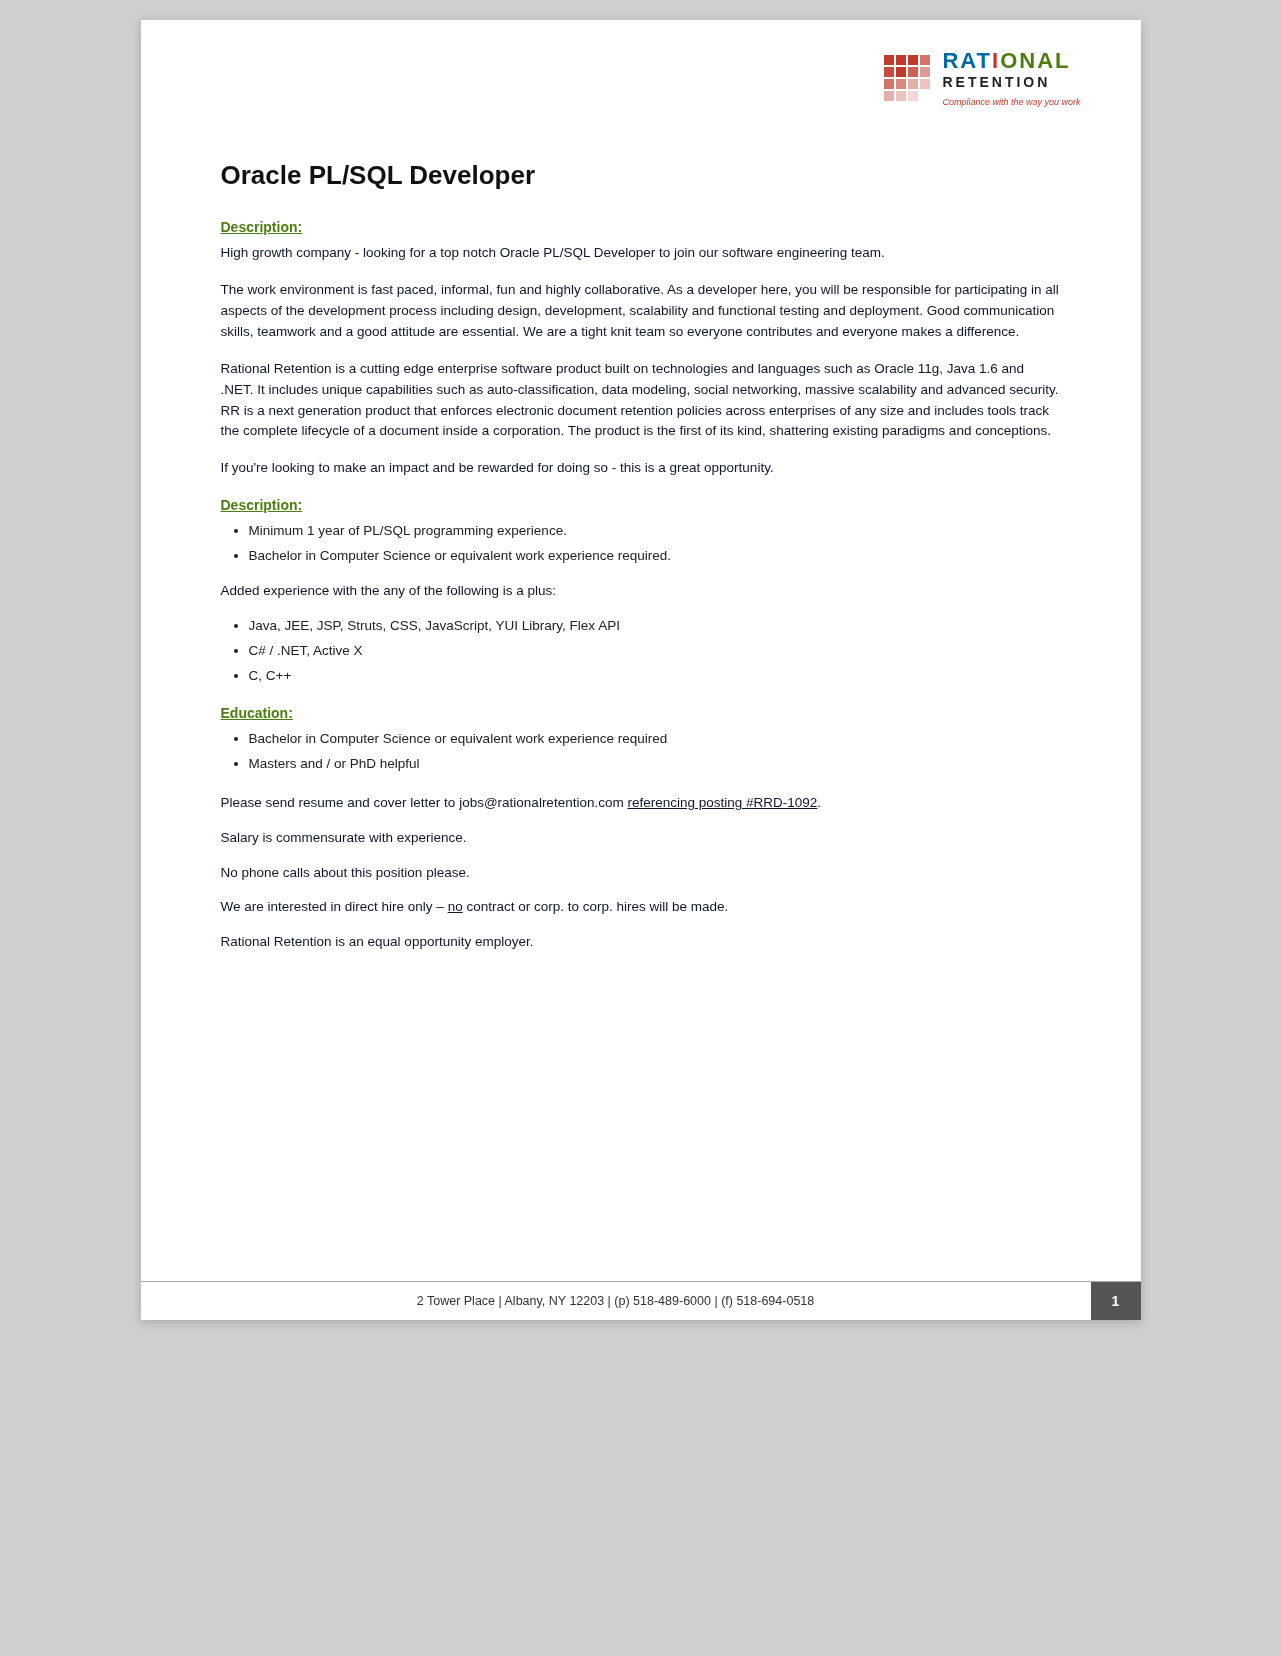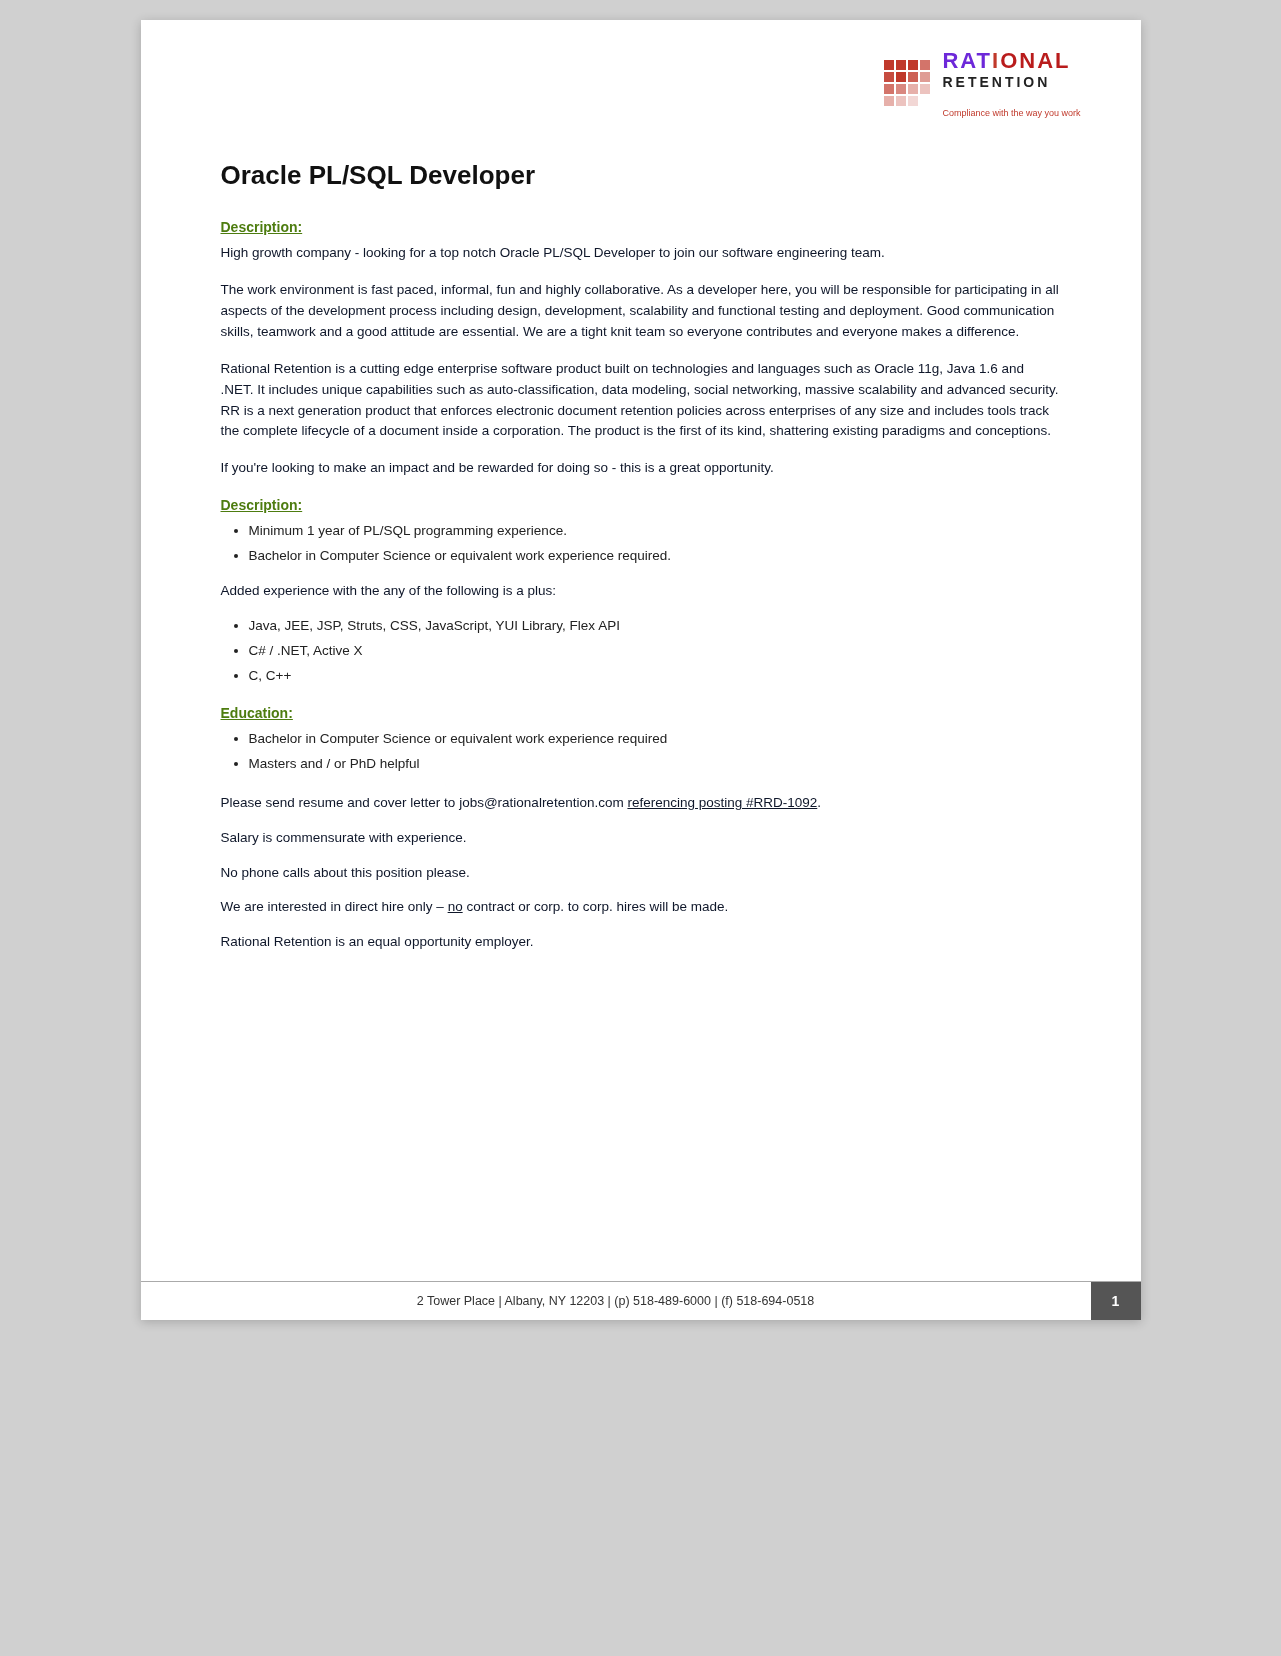--- a/index.html
+++ b/index.html
@@ -54,42 +54,43 @@
     .logo-main {
       font-size: 22px;
       font-weight: 900;
       color: #222;
       letter-spacing: 2px;
       text-transform: uppercase;
       line-height: 1;
     }
 
     .logo-main span.ra {
-      color: #6d28d9;
+      color: #0369a1;
     }
     .logo-main span.ti {
       color: #c0392b;
     }
     .logo-main span.onal {
-      color: #b91c1c;
+      color: #4d7c0f;
     }
 
     .logo-sub {
       font-size: 14px;
       font-weight: 700;
       color: #222;
       letter-spacing: 3px;
       text-transform: uppercase;
       margin-top: 2px;
     }
 
     .logo-tagline {
       font-size: 9px;
       color: #c0392b;
-      margin-top: 18px;
+      font-style: italic;
+      margin-top: 7px;
     }
 
     .job-title {
       font-size: 26px;
       font-weight: 900;
       color: #111;
       margin-top: 80px;
       margin-bottom: 28px;
     }
 

